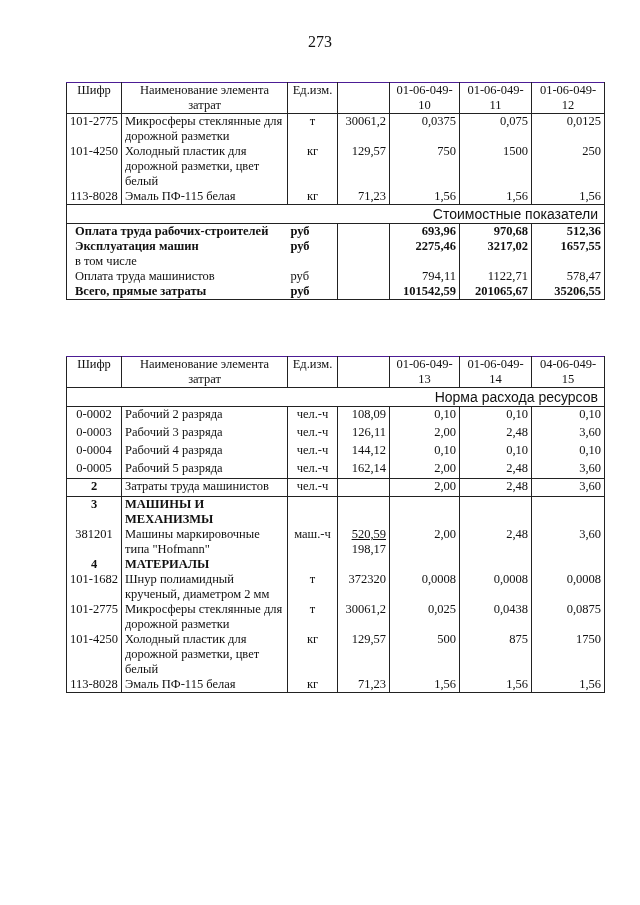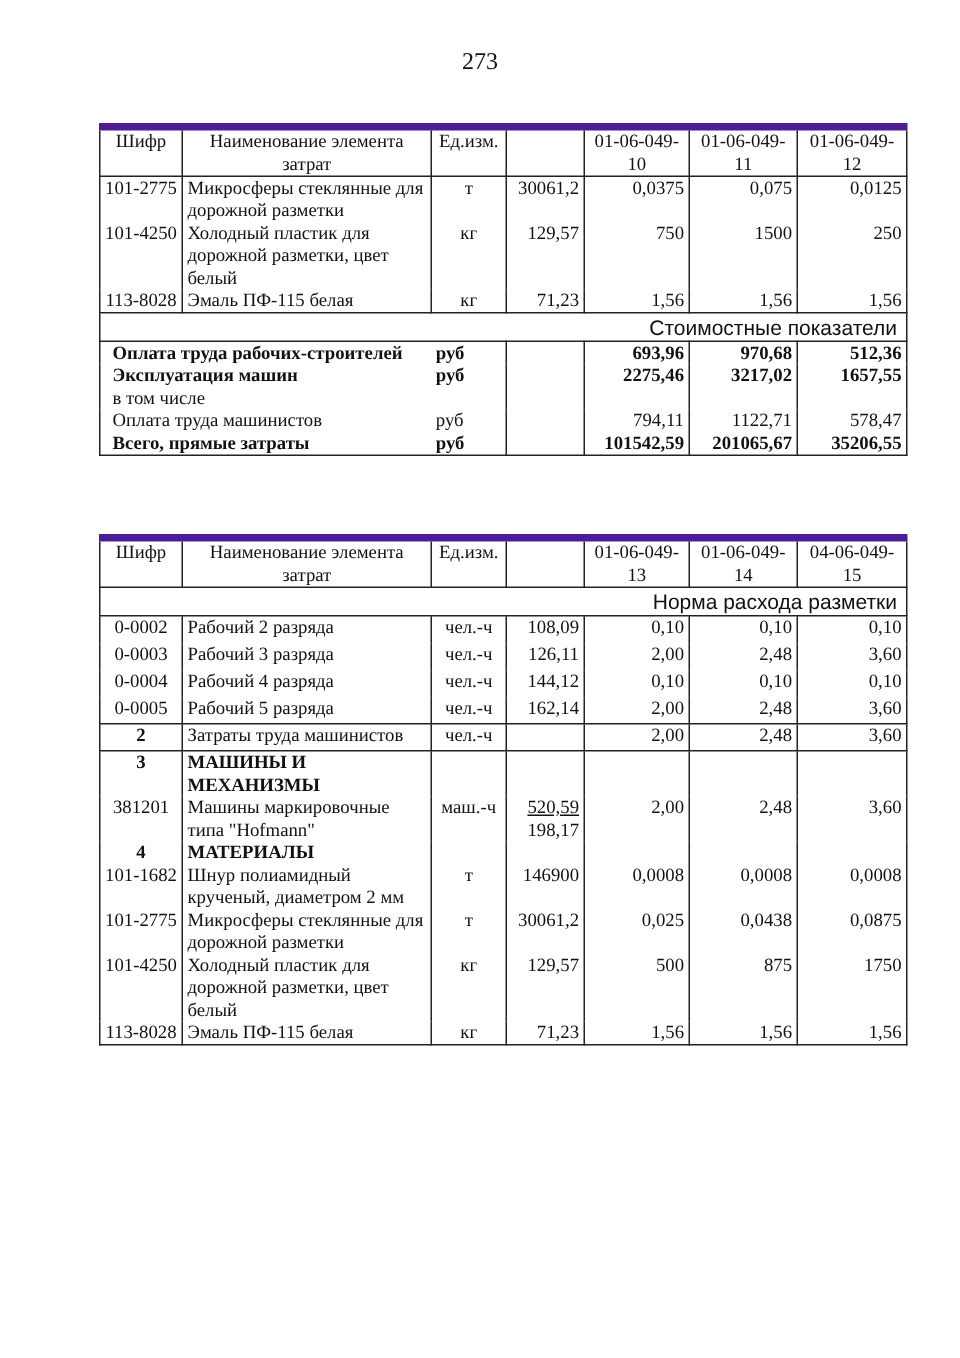--- a/index.html
+++ b/index.html
@@ -9,21 +9,21 @@
     color: #111; font-size: 12.5px;
   }
   .page-num { position: absolute; top: 33px; left: 0; width: 640px; text-align: center; font-size: 16px; }
   table.t {
     position: absolute; left: 66px; width: 538px;
     border-collapse: collapse; table-layout: fixed;
   }
   table.t td { padding: 0 3px; vertical-align: top; line-height: 15px; }
   .bl { border-left: 1px solid #222; }
   .br { border-right: 1px solid #222; }
-  .bt { border-top: 5px solid #4c1d95; }
+  .bt { border-top: 1px solid #4c1d95; }
   .bb { border-bottom: 1px solid #222; }
   .c { text-align: center; }
   .r { text-align: right; }
   .b { font-weight: bold; margin-top: 34px; }
   .hdr td { padding-top: 3px; padding-bottom: 1px; }
   .section-label {
     font-family: "Liberation Sans", "DejaVu Sans", sans-serif;
     font-size: 14px; text-align: right; padding: 2px 6px 1px 3px !important; margin-top: 16px;
   }
   .u { text-decoration: underline; }
@@ -143,21 +143,21 @@
       <tr class="hdr">
     <td class="c bl bt br bb">Шифр</td>
     <td class="c bt br bb">Наименование элемента затрат</td>
     <td class="c bt br bb">Ед.изм.</td>
     <td class="c bt br bb"></td>
     <td class="c bt br bb">01-06-049-13</td>
     <td class="c bt br bb">01-06-049-14</td>
     <td class="c bt br bb">04-06-049-15</td>
   </tr>
   <tr>
-    <td colspan="7" class="section-label bl br bb">Норма расхода разметки</td>
+    <td colspan="7" class="section-label bl br bb">Норма расхода ресурсов</td>
   </tr>
   <tr style="height:18px">
     <td class="c bl br">0-0002</td>
     <td class="br">Рабочий 2 разряда</td>
     <td class="c br">чел.-ч</td>
     <td class="r br">108,09</td>
     <td class="r br">0,10</td>
     <td class="r br">0,10</td>
     <td class="r br">0,10</td>
   </tr>
@@ -224,21 +224,21 @@
     <td class="br"></td>
         <td class="br"></td>
         <td class="br"></td>
         <td class="br"></td>
         <td class="br"></td>
   </tr>
   <tr>
     <td class="c bl br">101-1682</td>
     <td class="br">Шнур полиамидный крученый, диаметром 2 мм</td>
     <td class="c br">т</td>
-    <td class="r br">146900</td>
+    <td class="r br">372320</td>
     <td class="r br">0,0008</td>
     <td class="r br">0,0008</td>
     <td class="r br">0,0008</td>
   </tr>
   <tr>
     <td class="c bl br">101-2775</td>
     <td class="br">Микросферы стеклянные для дорожной разметки</td>
     <td class="c br">т</td>
     <td class="r br">30061,2</td>
     <td class="r br">0,025</td>

